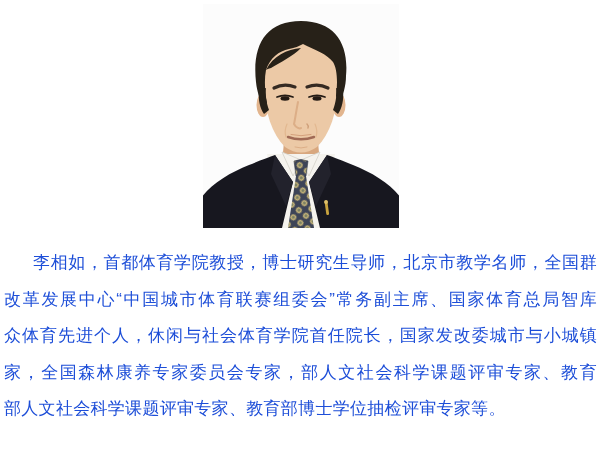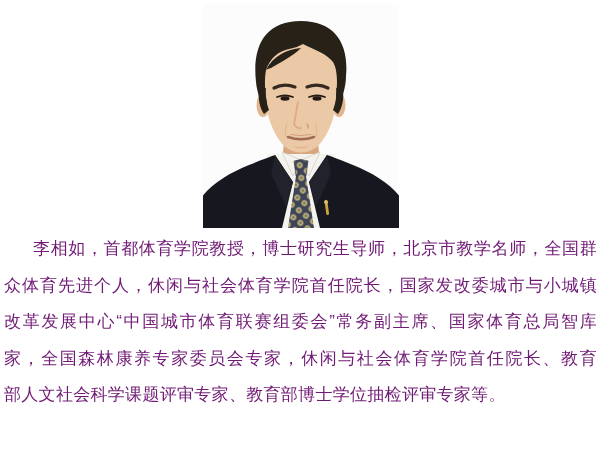--- a/index.html
+++ b/index.html
@@ -18,22 +18,22 @@
     position: relative;
   }
   .photo-wrap {
     width: 196px;
     height: 224px;
     margin: 4px auto 0;
     background: #fcfcfc;
   }
   .photo-wrap svg { display: block; }
   .bio {
-    margin: 3px 4px 0;
-    color: #701a75;
+    margin: 17px 4px 0;
+    color: #1d4ed8;
   }
   .bio-line {
     font-size: 17px;
     line-height: 36.6px;
     height: 36.6px;
     white-space: nowrap;
     text-align: justify;
     text-align-last: justify;
     letter-spacing: 0.3px;
   }
@@ -108,19 +108,19 @@
         <path d="M 112,120 Q 115,127 113,133" stroke="#e2b890" stroke-width="1.2"></path>
         <path d="M 88,130.5 Q 98,133 108,130.5" stroke="#d3a07c" stroke-width="1"></path>
         <path d="M 85,133 Q 98,137.5 111,133" stroke-width="2.4" stroke="#a06a55"></path>
         <path d="M 92,143 Q 98,145 104,143" stroke="#dcae87" stroke-width="1"></path>
       </g>
     </svg>
   </div>
 
   <div class="bio">
     <div class="bio-line first">李相如，首都体育学院教授，博士研究生导师，北京市教学名师，全国群</div>
+    <div class="bio-line">改革发展中心“中国城市体育联赛组委会”常务副主席、国家体育总局智库</div>
     <div class="bio-line">众体育先进个人，休闲与社会体育学院首任院长，国家发改委城市与小城镇</div>
-    <div class="bio-line">改革发展中心“中国城市体育联赛组委会”常务副主席、国家体育总局智库</div>
-    <div class="bio-line">家，全国森林康养专家委员会专家，休闲与社会体育学院首任院长、教育</div>
+    <div class="bio-line">家，全国森林康养专家委员会专家，部人文社会科学课题评审专家、教育</div>
     <div class="bio-line last">部人文社会科学课题评审专家、教育部博士学位抽检评审专家等。</div>
   </div>
 
 </div>
 
 </body></html>

